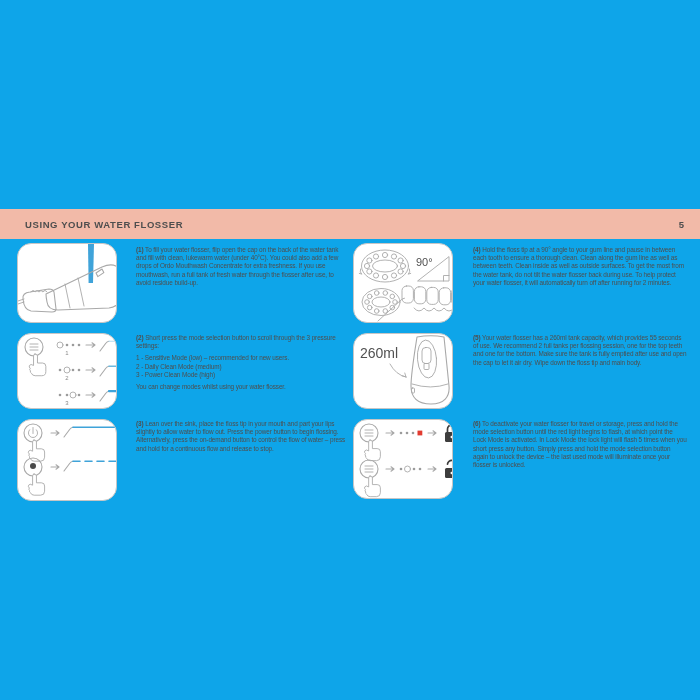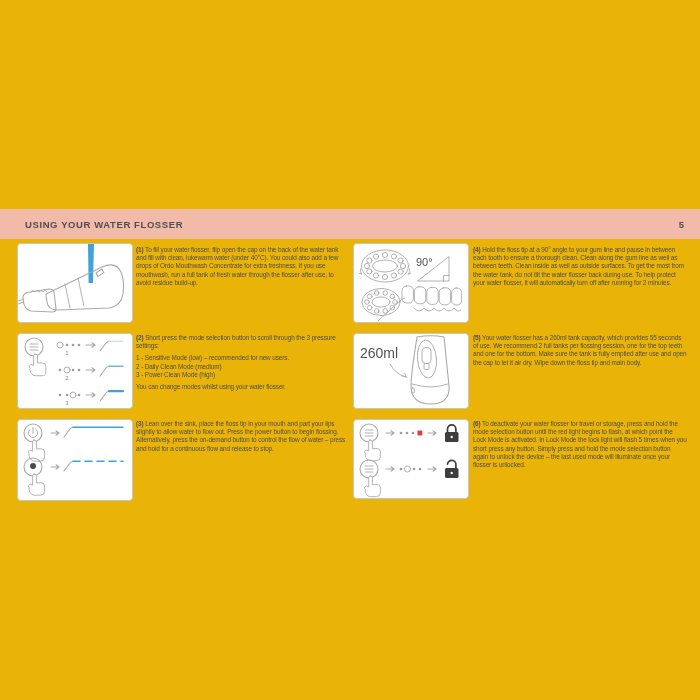--- a/index.html
+++ b/index.html
@@ -1,23 +1,23 @@
 <!DOCTYPE html>
 <html><head>
 <meta charset="utf-8">
 <style>
   html,body{margin:0;padding:0;background:#fff;}
-  .page{position:relative;width:700px;height:700px;background:#eab308;overflow:hidden;
+  .page{position:relative;width:700px;height:700px;background:#0ea5e9;overflow:hidden;
         font-family:"Liberation Sans",sans-serif;}
   .bar{position:absolute;left:0;top:209px;width:700px;height:30px;background:#f2baa8;
        display:flex;align-items:center;justify-content:space-between;
        padding:0 16px 0 25px;box-sizing:border-box;}
   .bar .title{font-size:9.5px;font-weight:700;letter-spacing:.6px;color:#4e4e4e;}
   .bar .pnum{font-size:9.5px;font-weight:700;color:#4e4e4e;}
-  .box{position:absolute;width:116px;border:1px solid #c6c6c6;border-radius:4px;
+  .box{position:absolute;width:100px;border:1px solid #c6c6c6;border-radius:14px;
        background:#fff;box-sizing:border-box;overflow:hidden;}
   .txt{position:absolute;width:214px;font-size:6.4px;line-height:8.2px;
        letter-spacing:-.1px;color:#4e4e4e;}
   .txt p{margin:0 0 4px 0;}
   .txt p.tight{margin:0;}
   .txt .b{font-weight:700;}
   svg{display:block;}
   .art{stroke:#a9a9a9;fill:none;stroke-width:1.1;stroke-linecap:round;stroke-linejoin:round;}
   .thin{stroke-width:.9;}
   .hand{stroke:#a9a9a9;fill:#ffffff;stroke-width:1.1;stroke-linejoin:round;stroke-linecap:round;}

